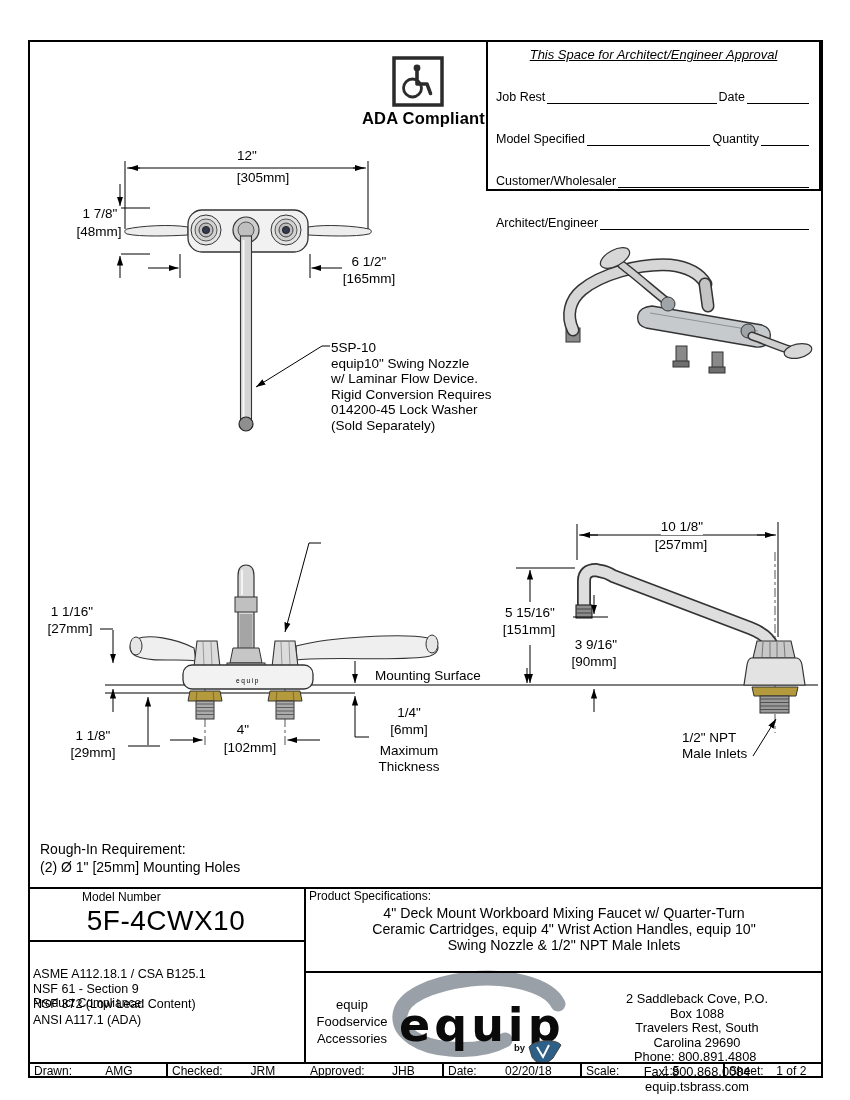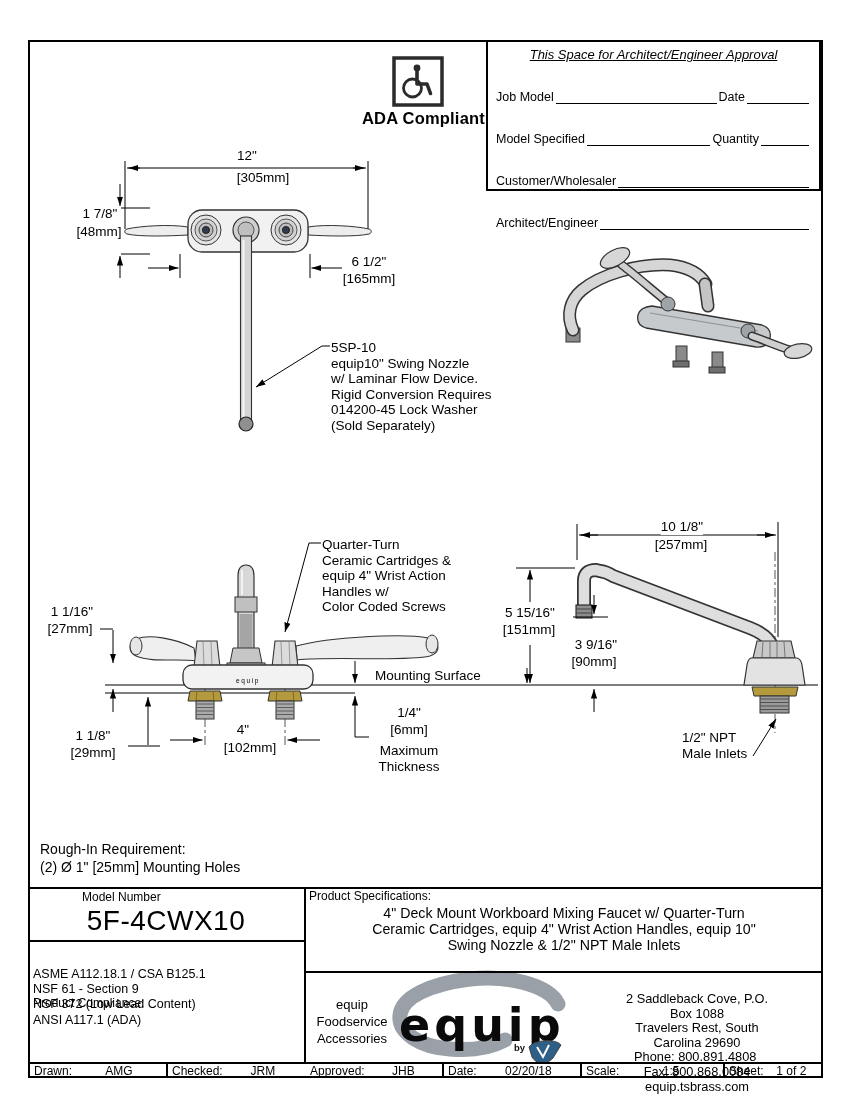--- a/index.html
+++ b/index.html
@@ -257,21 +257,21 @@
       <path d="M529,1047 C533,1040 556,1038 561,1045 L553,1058 C546,1066 536,1064 532,1057 Z" fill="#2e5f86" stroke="#444" stroke-width="1"></path>
       <path d="M537,1047 L543,1057 L549,1045" stroke="#fff" stroke-width="2" fill="none"></path>
     </g>
   </svg>
 
   <div class="ada-label">ADA Compliant</div>
 
   <div class="approval">
     <div class="title">This Space for Architect/Engineer Approval</div>
     <div class="arow">
-      <span>Job Model</span>
+      <span>Job Rest</span>
       <span class="ul"></span>
       <span>Date</span>
       <span class="ul short"></span>
     </div>
     <div class="arow">
       <span>Model Specified</span>
       <span class="ul"></span>
       <span>Quantity</span>
       <span class="ul q"></span>
     </div>
@@ -291,25 +291,20 @@
   <div class="t ctr" style="left:99px;top:224px;">[48mm]</div>
   <div class="t ctr" style="left:369px;top:254px;">6 1/2"</div>
   <div class="t ctr" style="left:369px;top:271px;">[165mm]</div>
   <div class="t" style="left:331px;top:340px;">5SP-10
 equip10" Swing Nozzle
 w/ Laminar Flow Device.
 Rigid Conversion Requires
 014200-45 Lock Washer
 (Sold Separately)</div>
 
-  <div class="t" style="left:322px;top:537px;">Quarter-Turn
-Ceramic Cartridges &amp;
-equip 4" Wrist Action
-Handles w/
-Color Coded Screws</div>
   <div class="t" style="left:375px;top:668px;">Mounting Surface</div>
   <div class="t ctr" style="left:72px;top:604px;">1 1/16"</div>
   <div class="t ctr" style="left:70px;top:621px;">[27mm]</div>
   <div class="t ctr" style="left:93px;top:728px;">1 1/8"</div>
   <div class="t ctr" style="left:93px;top:745px;">[29mm]</div>
   <div class="t ctr" style="left:243px;top:722px;">4"</div>
   <div class="t ctr" style="left:250px;top:740px;">[102mm]</div>
   <div class="t ctr" style="left:409px;top:705px;">1/4"</div>
   <div class="t ctr" style="left:409px;top:722px;">[6mm]</div>
   <div class="t ctr" style="left:409px;top:743px;">Maximum

